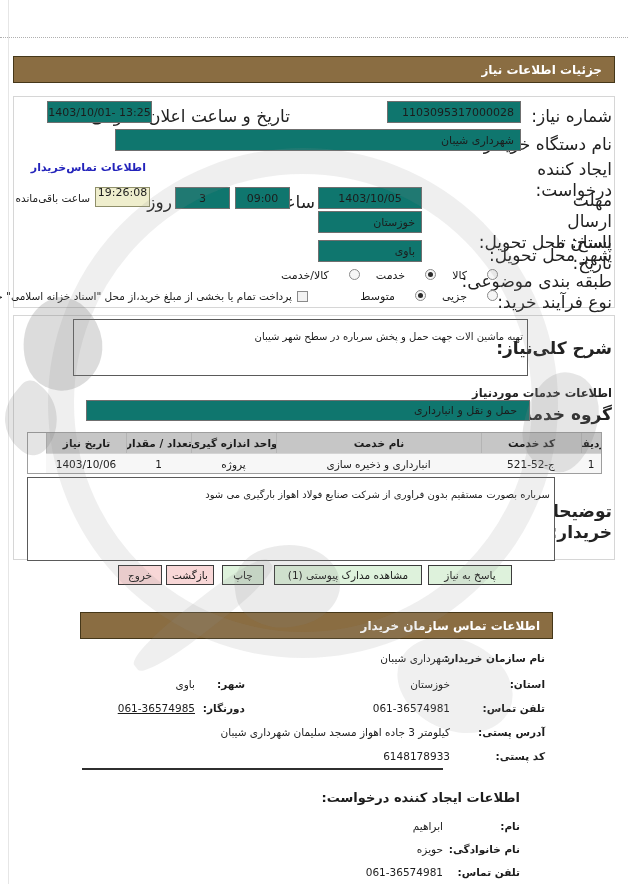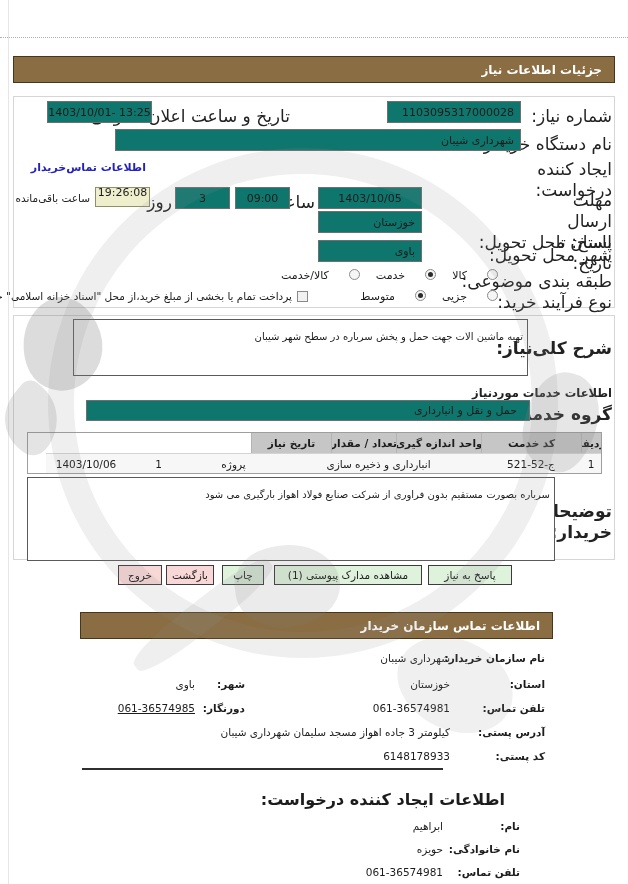--- a/index.html
+++ b/index.html
@@ -158,20 +158,21 @@
 
   <span class="lbl b z" style="top:404px;right:16px;">گروه خدمت:</span>
   <div class="box right z" style="top:400px;right:98px;width:444px;height:21px;">
     <span style="padding-right:6px;">حمل و نقل و انبارداری</span>
   </div>
 
   <div class="tbl z" style="top:432px;">
     <div class="trow thead">
       <span class="tcell c0">ردیف</span>
       <span class="tcell c1">کد خدمت</span>
+      <span class="tcell c2">نام خدمت</span>
       <span class="tcell c3">واحد اندازه گیری</span>
       <span class="tcell c4">تعداد / مقدار</span>
       <span class="tcell c5">تاریخ نیاز</span>
     </div>
     <div class="trow tbody">
       <span class="tcell c0">1</span>
       <span class="tcell c1">ج-52-521</span>
       <span class="tcell c2">انبارداری و ذخیره سازی</span>
       <span class="tcell c3">پروژه</span>
       <span class="tcell c4">1</span>
@@ -208,21 +209,21 @@
   <span class="kv-value ltr" style="top:702px;right:433px;text-decoration:underline;">061-36574985</span>
 
   <span class="kv-label" style="top:726px;right:83px;">آدرس پستی:</span>
   <span class="kv-value" style="top:726px;right:178px;">کیلومتر 3 جاده اهواز مسجد سلیمان شهرداری شیبان</span>
 
   <span class="kv-label" style="top:750px;right:83px;">کد پستی:</span>
   <span class="kv-value ltr" style="top:750px;right:178px;">6148178933</span>
 
   <div class="hline" style="top:768px;left:82px;width:361px;"></div>
 
-  <span class="kv-label" style="top:790px;right:123px;font-size:16px;">اطلاعات ایجاد کننده درخواست:</span>
+  <span class="kv-label" style="top:790px;right:108px;font-size:13px;">اطلاعات ایجاد کننده درخواست:</span>
 
   <span class="kv-label" style="top:820px;right:108px;">نام:</span>
   <span class="kv-value" style="top:820px;right:185px;">ابراهیم</span>
 
   <span class="kv-label" style="top:843px;right:108px;">نام خانوادگی:</span>
   <span class="kv-value" style="top:843px;right:185px;">حویزه</span>
 
   <span class="kv-label" style="top:866px;right:108px;">تلفن تماس:</span>
   <span class="kv-value ltr" style="top:866px;right:185px;">061-36574981</span>
 

